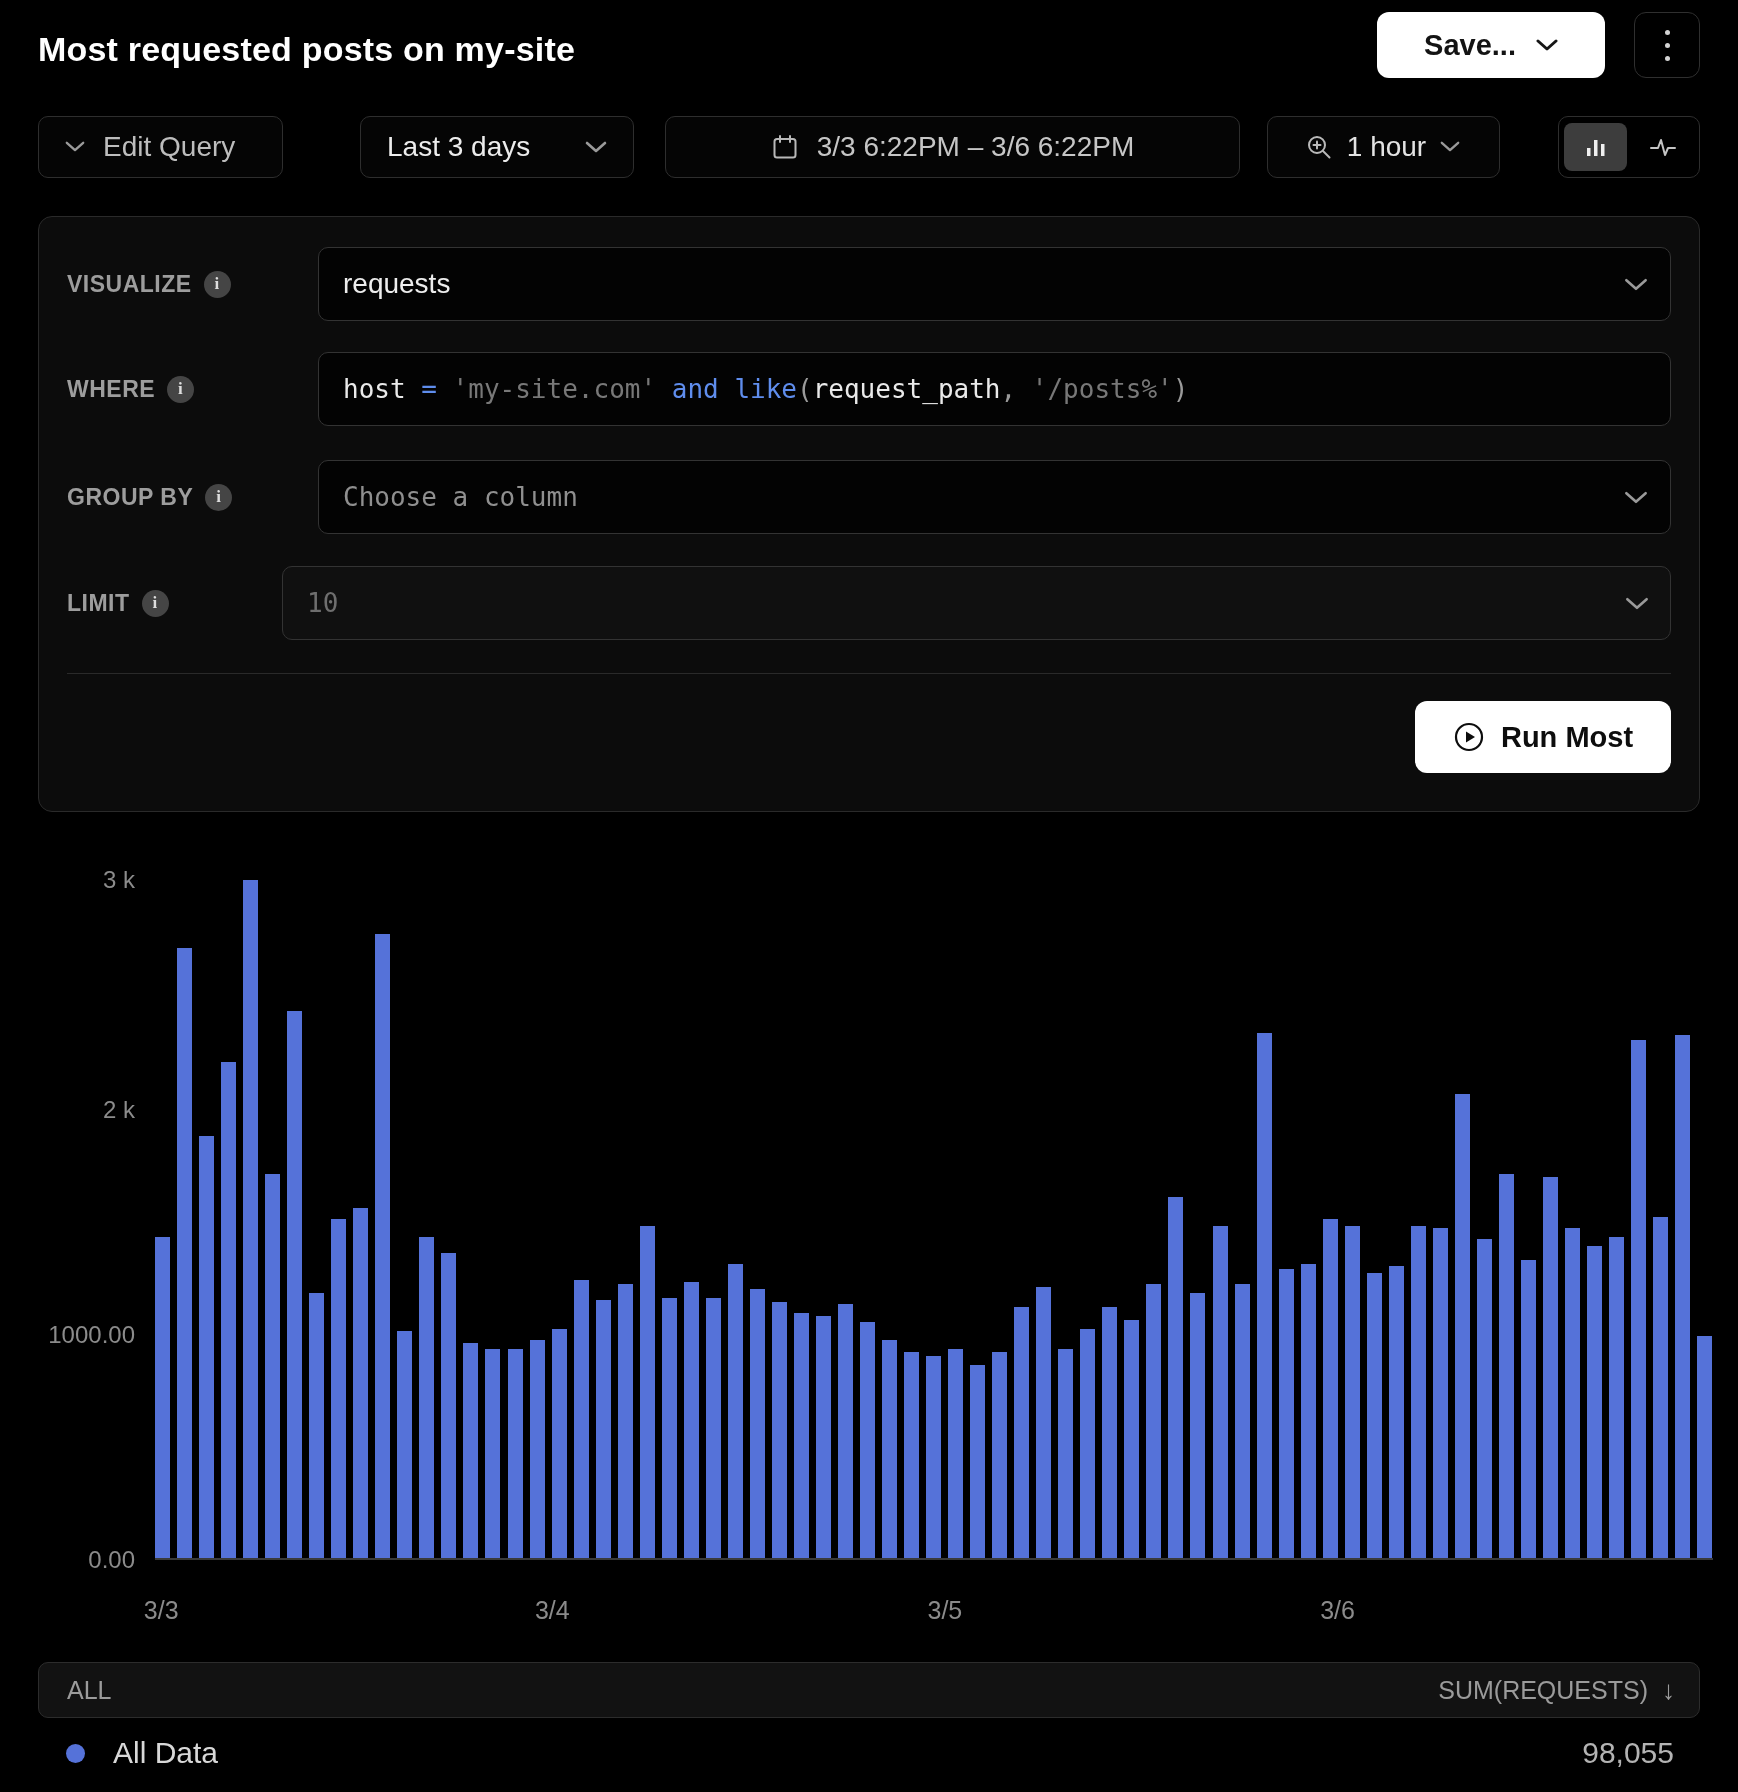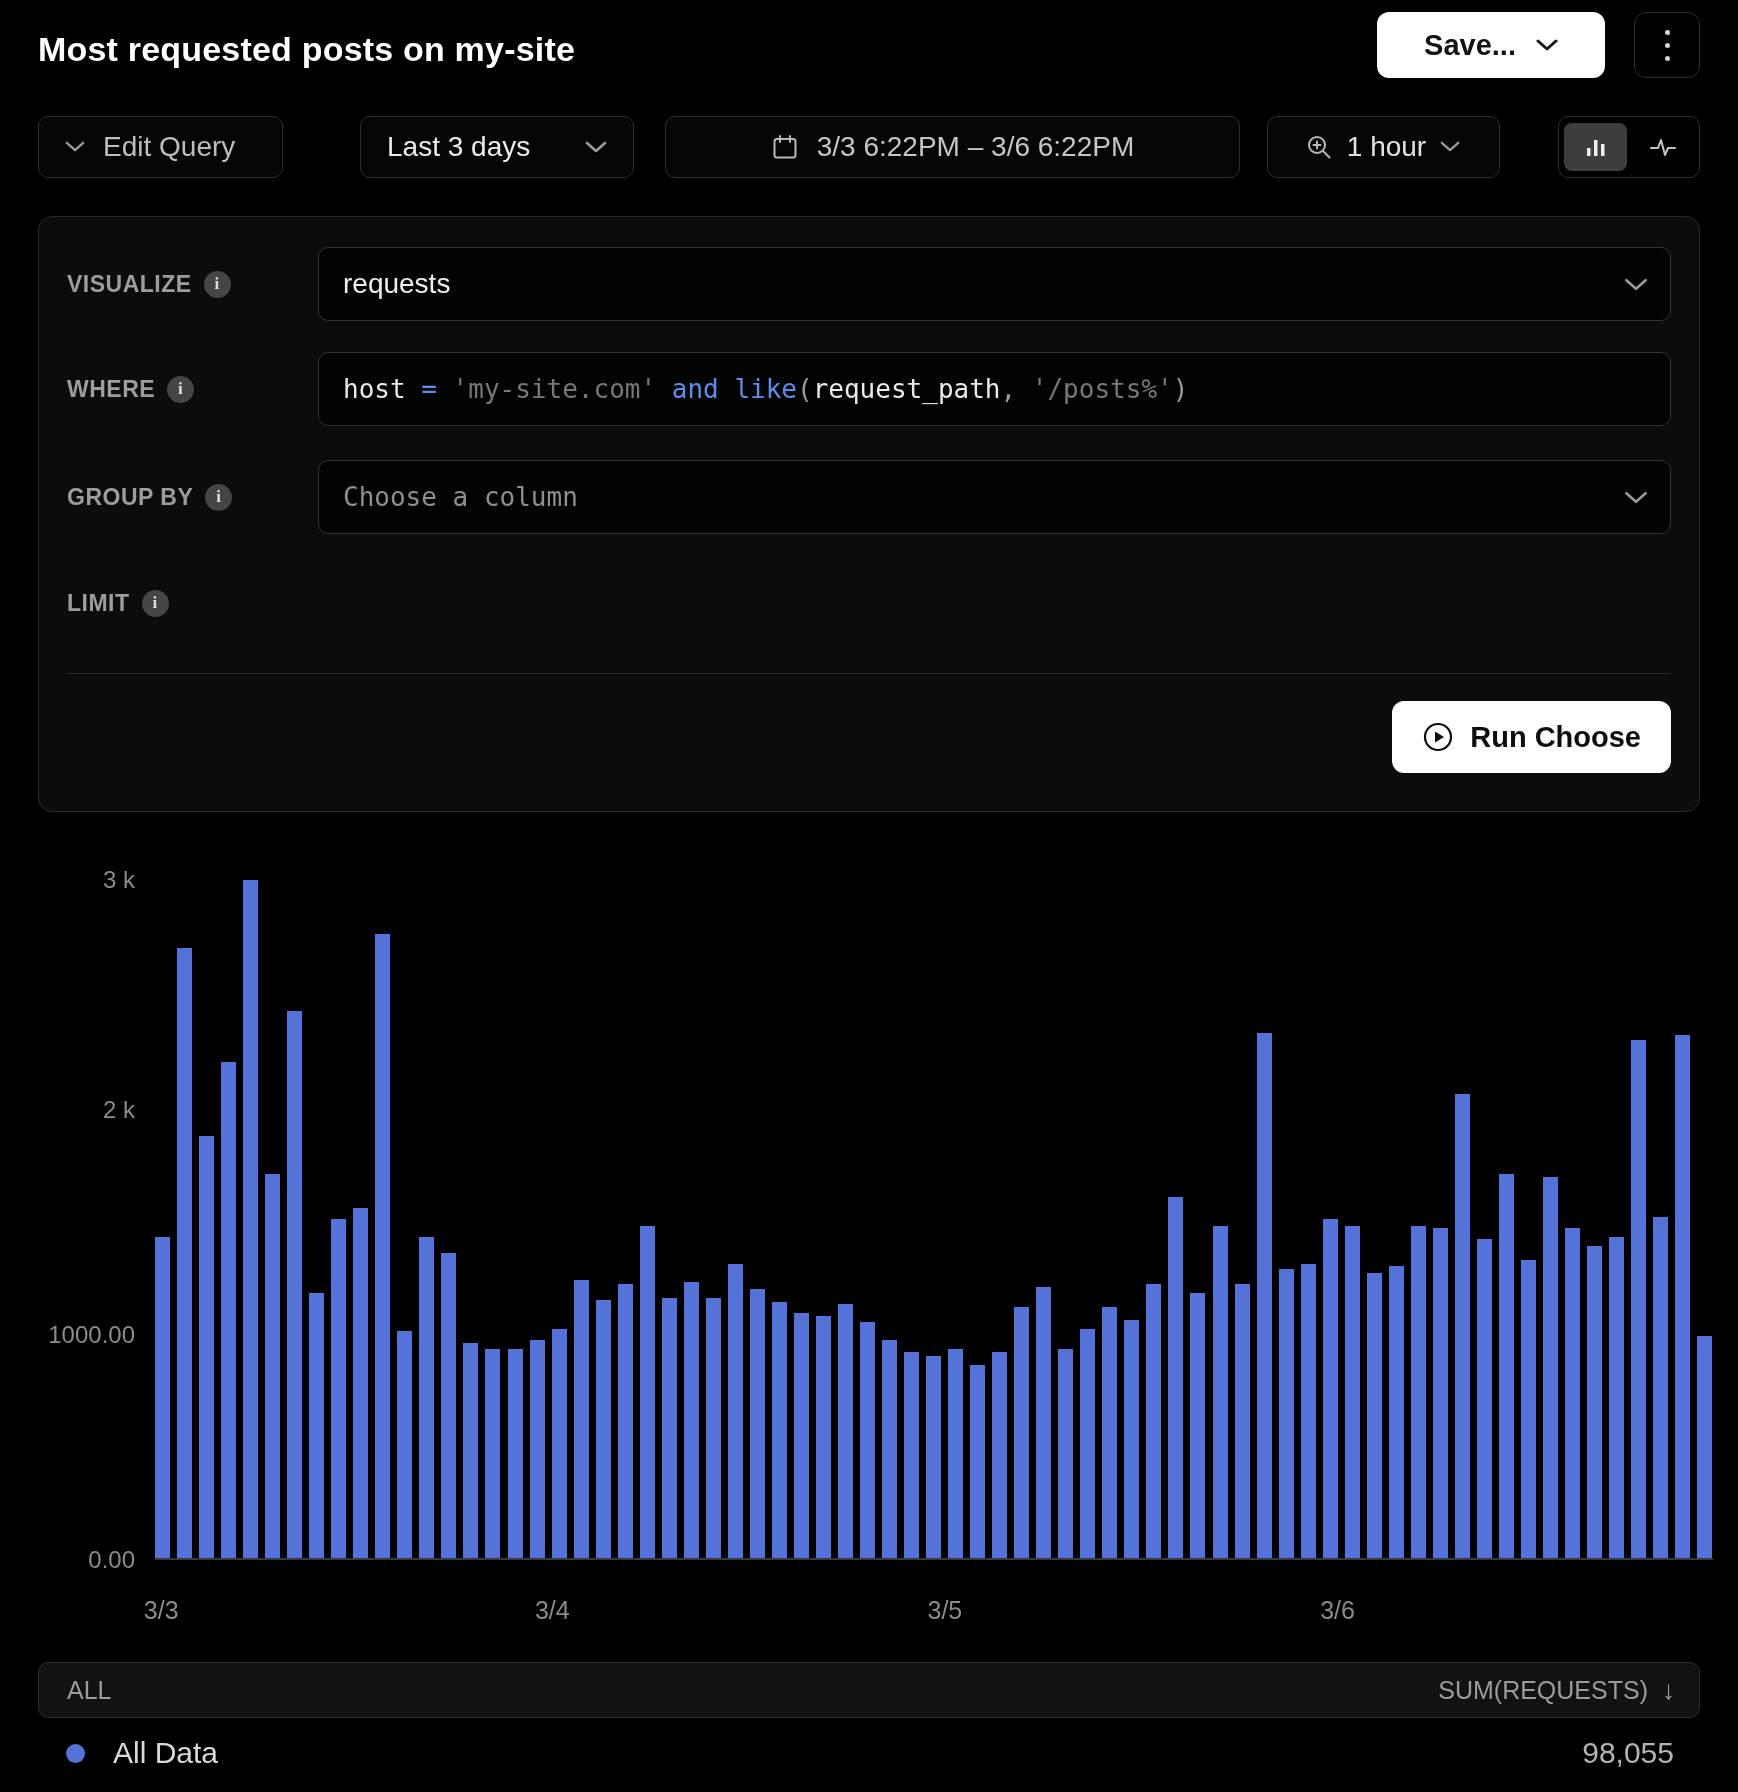--- a/index.html
+++ b/index.html
@@ -207,32 +207,40 @@
             </svg>
         </span>
       </div>
     </div>
 
     <div class="qrow row-limit">
       <div class="qlabel">
         <span>LIMIT</span>
         <span class="info">i</span>
       </div>
+      <div class="limit-wrap">
+        <input class="limit-input" type="text" value="" placeholder="10" style="">
+        <span class="chev">
+          <svg viewBox="0 0 22 14" width="24" height="15">
+              <polyline points="2,3 11,11 20,3" fill="none" stroke="#9a9a9a" stroke-width="2.4" stroke-linecap="round" stroke-linejoin="round"></polyline>
+            </svg>
+        </span>
+      </div>
     </div>
 
     <div class="panel-divider"></div>
 
     <button class="run-btn">
       <span>
         <svg viewBox="0 0 32 32" width="32" height="32">
           <circle cx="16" cy="16" r="13" fill="none" stroke="#0d0d0d" stroke-width="2.2"></circle>
           <polygon points="13,10.5 22,16 13,21.5" fill="#0d0d0d"></polygon>
         </svg>
       </span>
-      <span>Run Choose</span>
+      <span>Run Most</span>
     </button>
   </div>
 
   <div class="chart">
     <div class="y-axis" id="y-axis">
         <div class="y-tick" style="top: 20px;">3 k</div>
         <div class="y-tick" style="top: 249.984px;">2 k</div>
         <div class="y-tick" style="top: 474.992px;">1000.00</div>
         <div class="y-tick" style="top: 700px;">0.00</div>
       </div>

